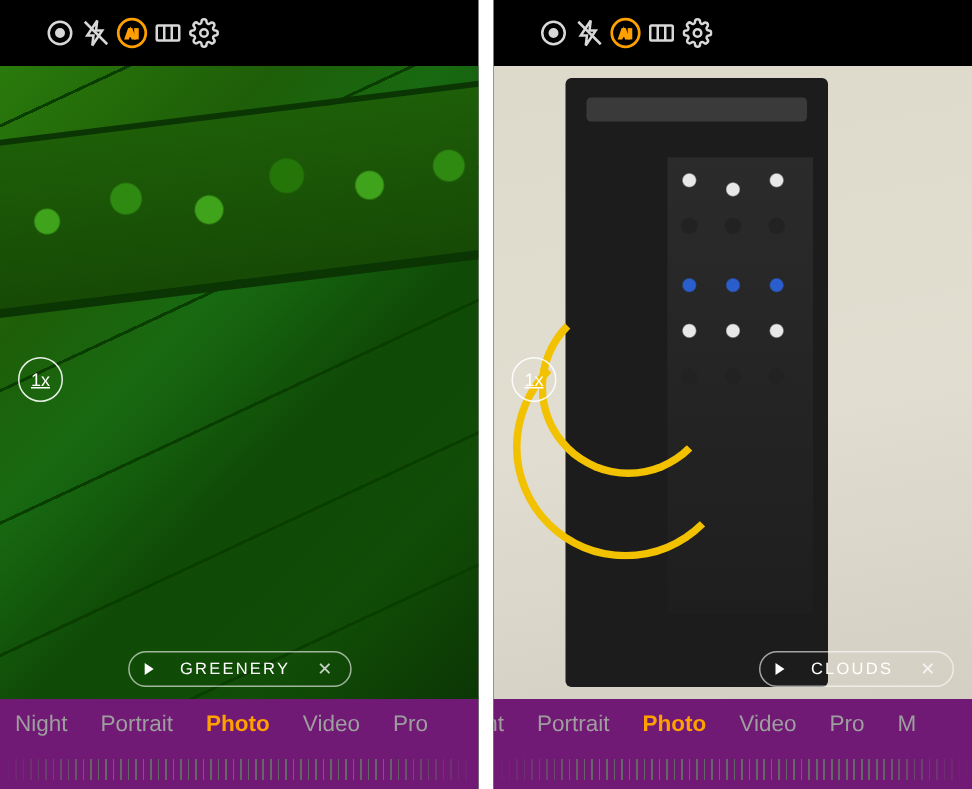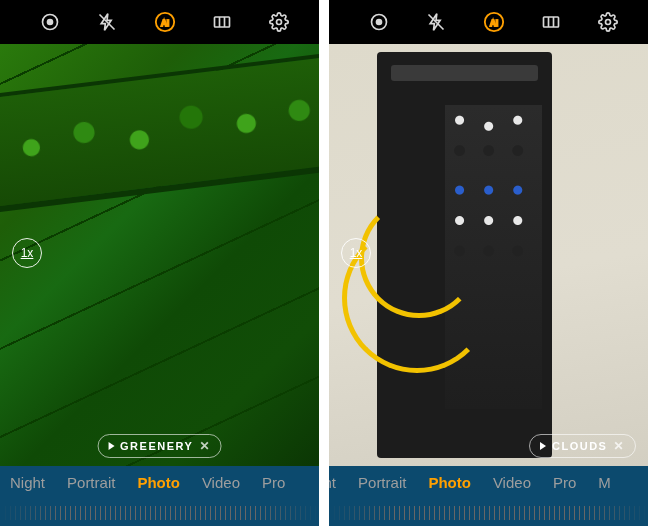--- a/index.html
+++ b/index.html
@@ -1,19 +1,19 @@
 <!DOCTYPE html>
 <html><head>
 <meta charset="utf-8">
 <style>
   * { margin:0; padding:0; box-sizing:border-box; }
   body { background:#fff; font-family:-apple-system,Helvetica,Arial,sans-serif; width:648px; height:526px; overflow:hidden; }
   .row { display:flex; gap:10px; }
   .phone { width:319px; height:526px; background:#000; position:relative; overflow:hidden; }
-  .topbar { position:absolute; top:0; left:0; right:0; height:44px; display:flex; align-items:center; justify-content:space-between; padding:0 28px; z-index:5;margin-left:10px; }
+  .topbar { position:absolute; top:0; left:0; right:0; height:44px; display:flex; align-items:center; padding:0 28px; z-index:5; }
   .topbar .icon { width:24px; height:24px; display:flex; align-items:center; justify-content:center; color:#d8d8d8; }
   .topbar .icon.accent { color:#ffa000; }
   .viewfinder { position:absolute; top:44px; left:0; right:0; bottom:60px; overflow:hidden; }
   .vf-left { background:
     repeating-linear-gradient(-25deg, #0a3d00 0 2px, transparent 2px 80px),
     linear-gradient(135deg,#2a7a0c 0%, #1e5e08 25%, #186a12 40%, #0f4a06 60%, #114d07 80%, #0b3604 100%);
   }
   .ornate { position:absolute; top:7%; left:-3%; right:-3%; height:28%; transform:rotate(-7deg);
     background:
       radial-gradient(circle at 12% 50%, #3fa31b 0 8px, transparent 9px),
@@ -42,24 +42,24 @@
       radial-gradient(circle at 15% 38%, #e8e8e8 0 4px, transparent 5px),
       radial-gradient(circle at 45% 38%, #e8e8e8 0 4px, transparent 5px),
       radial-gradient(circle at 75% 38%, #e8e8e8 0 4px, transparent 5px),
       radial-gradient(circle at 15% 48%, #222 0 5px, transparent 6px),
       radial-gradient(circle at 45% 48%, #222 0 5px, transparent 6px),
       radial-gradient(circle at 75% 48%, #222 0 5px, transparent 6px),
       linear-gradient(#2b2b2b,#1e1e1e);
   }
   .cable { position:absolute; width:150px; height:150px; border:5px solid #f2c200; border-radius:50%; border-top-color:transparent; border-right-color:transparent; }
   .zoom { position:absolute; left:12px; top:46%; width:30px; height:30px; border:1.5px solid rgba(255,255,255,.9); border-radius:50%; color:#fff; font-size:12px; display:flex; align-items:center; justify-content:center; font-weight:500;text-decoration:underline; }
-  .ai-tag { position:absolute; bottom:8px; left:50%; transform:translateX(-50%); display:flex; align-items:center; gap:6px; padding:4px 10px; border:1px solid rgba(255,255,255,.6); border-radius:14px; color:#fff; font-size:11px; letter-spacing:1.5px; font-weight:700;text-align:center; }
+  .ai-tag { position:absolute; bottom:8px; left:50%; transform:translateX(-50%); display:flex; align-items:center; gap:18px; padding:4px 10px; border:1px solid rgba(255,255,255,.6); border-radius:14px; color:#fff; font-size:11px; letter-spacing:1.5px; font-weight:400;text-align:center; }
   .ai-tag .play { width:0; height:0; border-left:6px solid #fff; border-top:4px solid transparent; border-bottom:4px solid transparent; }
   .ai-tag .x { font-size:12px; opacity:.75; }
-  .bottombar { position:absolute; bottom:0; left:0; right:0; height:60px; background:#0c4a6e; }
+  .bottombar { position:absolute; bottom:0; left:0; right:0; height:60px; background:#701a75; }
   .modes { position:absolute; top:8px; left:0; right:0; display:flex; align-items:center; gap:22px; padding:0 10px; overflow:hidden; font-size:15px; color:#9e9e9e; white-space:nowrap; }
   .modes span.sel { color:#ffa000; font-weight:600; }
   .ruler { position:absolute; bottom:6px; left:0; right:0; height:14px;
     background:repeating-linear-gradient(90deg,#666 0 1px, transparent 1px 5px);
     -webkit-mask:linear-gradient(90deg, transparent, #000 20%, #000 80%, transparent);
   }
   
   .modes.off2 { padding-left:0; margin-left:-28px; }
 </style>
 </head>

